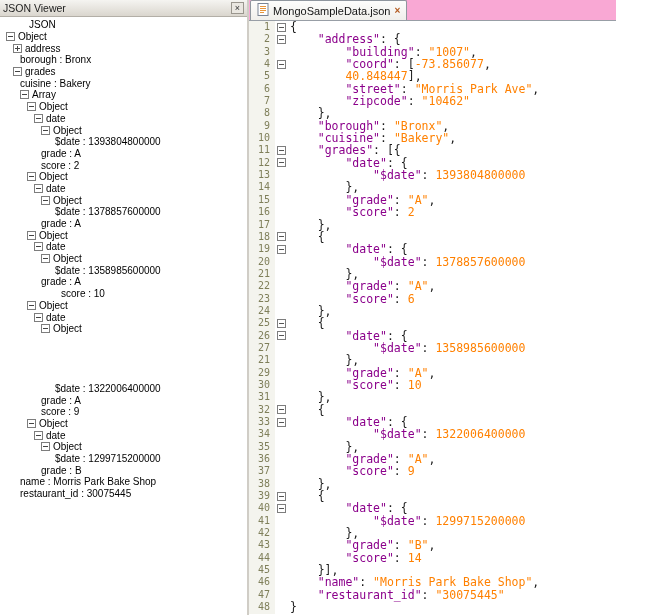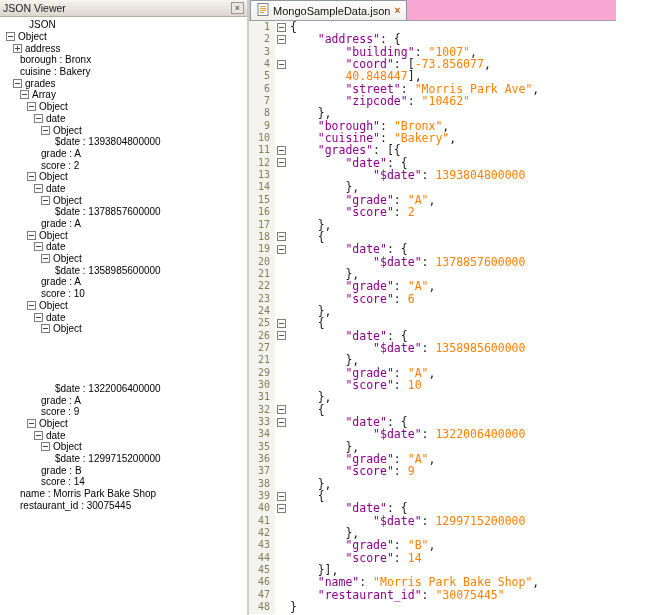--- a/index.html
+++ b/index.html
@@ -69,27 +69,27 @@
         </div>
         <div class="trow" style="padding-left: 13px;">
           <span class="exp plus"></span>
           <span class="tlabel">address</span>
         </div>
         <div class="trow" style="padding-left: 13px;">
           <span class="leafpad"></span>
           <span class="tlabel">borough : Bronx</span>
         </div>
         <div class="trow" style="padding-left: 13px;">
+          <span class="exp"></span>
+          <span class="tlabel">grades</span>
+        </div>
+        <div class="trow" style="padding-left: 13px;">
           <span class="leafpad"></span>
           <span class="tlabel">cuisine : Bakery</span>
         </div>
-        <div class="trow" style="padding-left: 13px;">
-          <span class="exp"></span>
-          <span class="tlabel">grades</span>
-        </div>
         <div class="trow" style="padding-left: 20px;">
           <span class="exp"></span>
           <span class="tlabel">Array</span>
         </div>
         <div class="trow" style="padding-left: 27px;">
           <span class="exp"></span>
           <span class="tlabel">Object</span>
         </div>
         <div class="trow" style="padding-left: 34px;">
           <span class="exp"></span>
@@ -144,21 +144,21 @@
           <span class="tlabel">Object</span>
         </div>
         <div class="trow" style="padding-left: 48px;">
           <span class="leafpad"></span>
           <span class="tlabel">$date : 1358985600000</span>
         </div>
         <div class="trow" style="padding-left: 34px;">
           <span class="leafpad"></span>
           <span class="tlabel">grade : A</span>
         </div>
-        <div class="trow" style="padding-left: 34px; text-align: center;">
+        <div class="trow" style="padding-left: 54px; text-align: center;">
           <span class="leafpad"></span>
           <span class="tlabel">score : 10</span>
         </div>
         <div class="trow" style="padding-left: 27px;">
           <span class="exp"></span>
           <span class="tlabel">Object</span>
         </div>
         <div class="trow" style="padding-left: 34px;">
           <span class="exp"></span>
           <span class="tlabel">date</span>
@@ -191,24 +191,20 @@
           <span class="exp"></span>
           <span class="tlabel">Object</span>
         </div>
         <div class="trow" style="padding-left: 48px;">
           <span class="leafpad"></span>
           <span class="tlabel">$date : 1299715200000</span>
         </div>
         <div class="trow" style="padding-left: 34px;">
           <span class="leafpad"></span>
           <span class="tlabel">grade : B</span>
-        </div>
-        <div class="trow" style="padding-left: 34px;">
-          <span class="leafpad"></span>
-          <span class="tlabel">score : 14</span>
         </div>
         <div class="trow" style="padding-left: 13px;">
           <span class="leafpad"></span>
           <span class="tlabel">name : Morris Park Bake Shop</span>
         </div>
         <div class="trow" style="padding-left: 13px;">
           <span class="leafpad"></span>
           <span class="tlabel">restaurant_id : 30075445</span>
         </div>
       </div>

